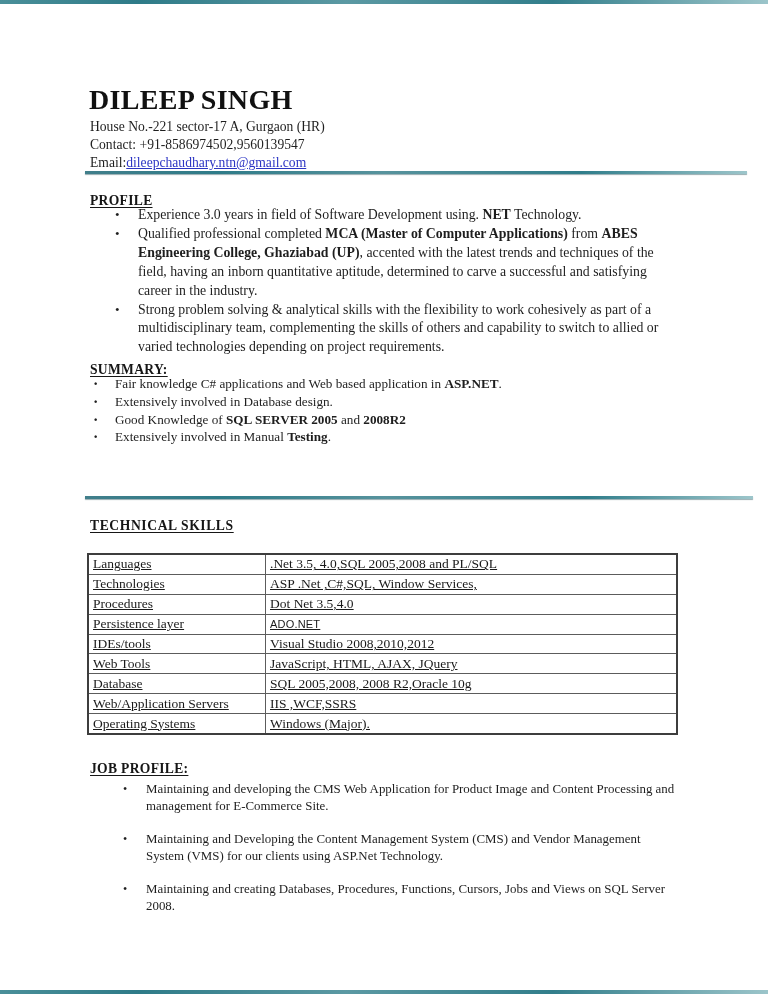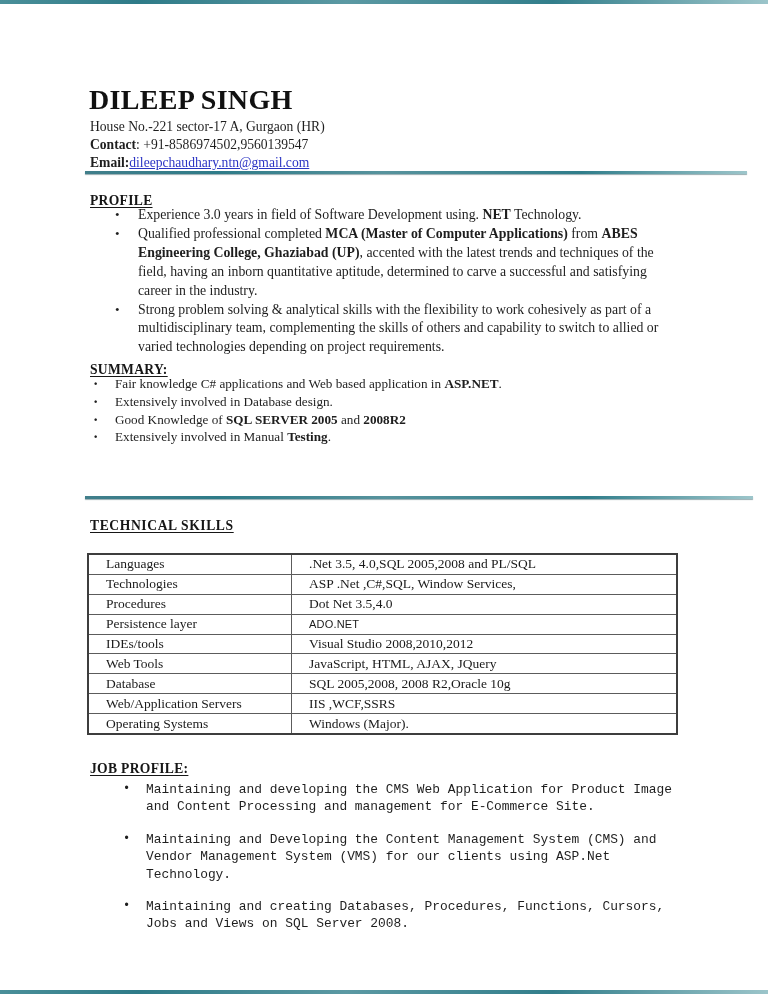--- a/index.html
+++ b/index.html
@@ -16,21 +16,21 @@
   .edge-bar.bottom { bottom:0; }
 
   h1.name {
     position:absolute; top:84px; left:89px; margin:0;
     font-size:28px; font-weight:bold; letter-spacing:0.3px; color:#111;
   }
   .hline { position:absolute; left:90px; font-size:13.6px; white-space:nowrap; }
   .addr    { top:119px; }
   .contact { top:137px; }
   .email   { top:155px; }
-  .lbl { font-weight:bold; }
+  .lbl { font-weight:normal; }
   .email-link { color:#2c35c4; text-decoration:underline; cursor:pointer; }
 
   .rule { position:absolute; left:85px; height:3px;
     background:linear-gradient(90deg,#417f8b 0%,#2e7b88 20%,#57939d 45%,#2f7d8a 75%,#9dc6cb 100%);
     box-shadow:0 1px 1px rgba(25,70,80,0.45);
   }
   .rule-1 { top:171px; width:662px; }
   .rule-2 { top:496px; width:668px; }
 
   .sec-heading {
@@ -53,28 +53,29 @@
   .slist li::before { content:"\00B7"; position:absolute; left:3px; font-weight:bold; font-size:16px; }
 
   .b { font-weight:bold; }
 
   table.skills {
     position:absolute; top:553px; left:87px; width:591px;
     border-collapse:collapse; font-size:13.5px; color:#1a1a1a;
     border:2px solid #3d3d3d;
   }
   table.skills td {
-    border:1.6px solid #5c5c5c; padding:0 17px; height:18.9px; vertical-align:middle;
+    border:1.6px solid #5c5c5c; padding:0 4px; height:18.9px; vertical-align:middle;
     white-space:nowrap;
+    text-decoration:underline;
   }
   table.skills td.c1 { width:168px; }
   table.skills td.small-val { font-family:"Liberation Sans","DejaVu Sans",sans-serif; font-size:11px; letter-spacing:0.2px; }
 
   .jlist { top:781px; left:117px; width:562px; font-size:12.9px; line-height:17.4px; }
-  .jlist li { position:relative; padding-left:29px; margin-bottom:15px;font-family:Liberation Mono, monospace; }
+  .jlist li { position:relative; padding-left:29px; margin-bottom:15px; }
   .jlist li::before { content:"\2022"; position:absolute; left:6px; font-size:12px; }
 </style>
 </head>
 <body>
 
 <div class="page">
 
   <div class="edge-bar top"></div>
 
   <h1 class="name">DILEEP SINGH</h1>

